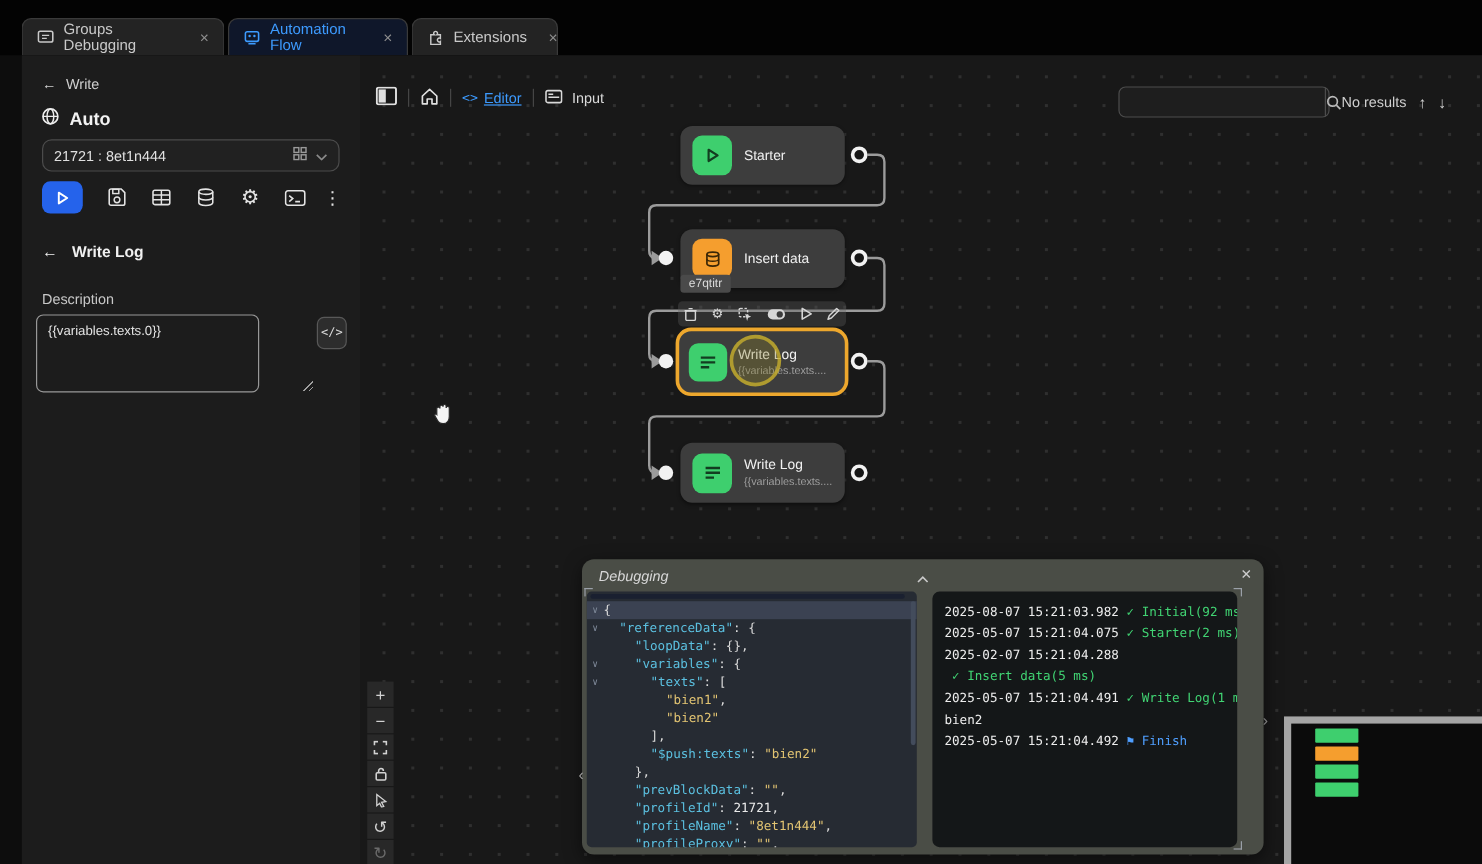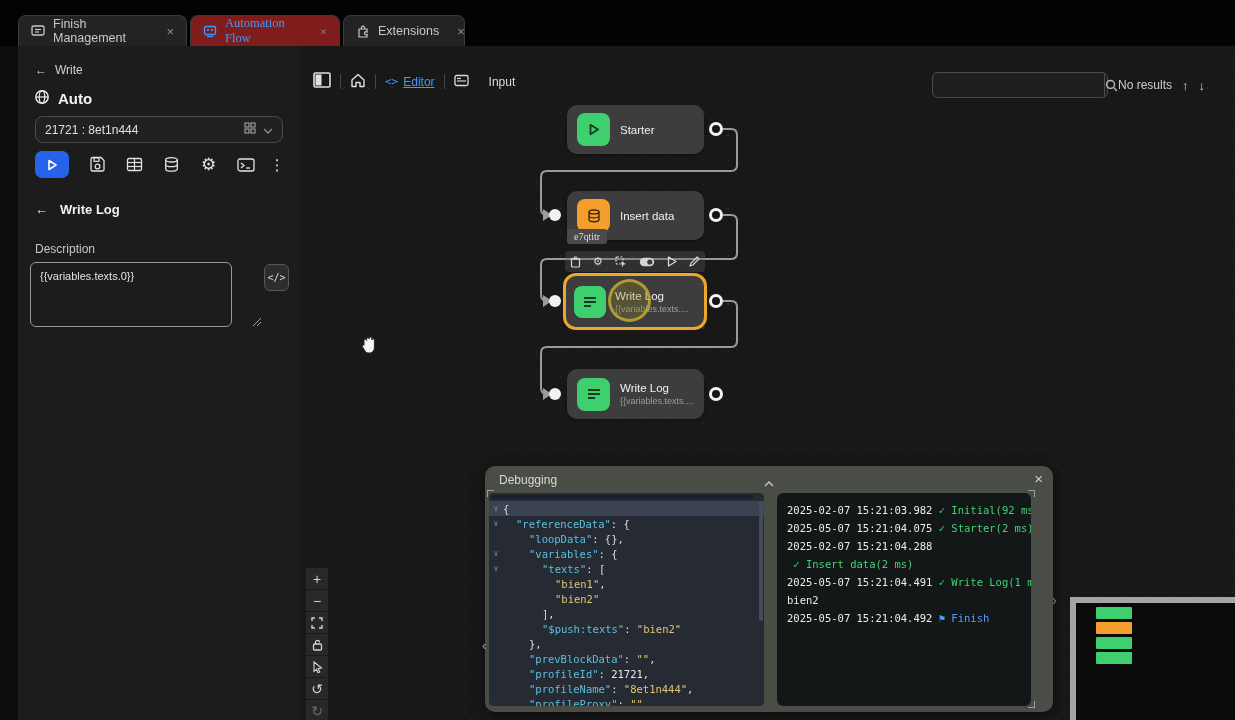--- a/index.html
+++ b/index.html
@@ -5,78 +5,78 @@
   * { margin:0; padding:0; box-sizing:border-box; }
   html,body { background:#000; }
   body { font-family:"Liberation Sans", sans-serif; }
   .screen { position:relative; width:1235px; height:720px; background:#000; overflow:hidden; }
 
   
   .tabbar { position:absolute; left:0; top:0; width:100%; height:46px; background:#030303; }
   .tab { position:absolute; top:15px; height:31px; display:flex; align-items:center; gap:8px;
          padding:0 12px; border:1px solid #3a3a3a; border-bottom:none; border-radius:8px 8px 0 0;
          background:#232323; color:#c9c9c9; font-size:12.5px; cursor:default; }
-  .tab.active { background:#7f1d1d; color:#3d9bff;font-family:Liberation Serif, serif; }
+  .tab.active { background:#0f172a; color:#3d9bff; }
   .tab .close { margin-left:10px; color:#8f8f8f; font-size:13px; line-height:1; }
   .tab svg { display:block; }
 
   
   .edge-strip { position:absolute; left:0; top:46px; width:18px; height:674px; background:#0d0d0d; }
   .sidebar { position:absolute; left:18px; top:46px; width:282px; height:674px; background:#1c1c1c; color:#d6d6d6; }
   .srow { position:absolute; display:flex; align-items:center; gap:8px; }
   .back-row { left:17px; top:17px; font-size:12px; color:#cfcfcf; }
   .title-row { left:16px; top:43px; font-size:15px; font-weight:bold; color:#f2f2f2; }
   .profile-select { position:absolute; left:17px; top:70px; width:248px; height:27px; border:1px solid #4b4b4b;
        border-radius:8px; background:#212121; display:flex; align-items:center; padding:0 9px; font-size:12px; color:#e0e0e0; }
   .profile-select .spacer { flex:1; }
   .sb-toolbar { position:absolute; left:17px; top:105px; display:flex; align-items:center; gap:0; }
   .run-btn { width:34px; height:27px; background:#2563eb; border-radius:7px; display:flex; align-items:center; justify-content:center; }
   .sb-ico { width:37px; height:27px; display:flex; align-items:center; justify-content:center; color:#e3e3e3; }
   .gear-txt { font-size:17px; color:#e3e3e3; line-height:1; }
   .kebab { font-size:15px; color:#e3e3e3; letter-spacing:0; }
   .block-head { left:17px; top:156px; font-size:13px; font-weight:bold; color:#f0f0f0; gap:12px; }
   .desc-label { position:absolute; left:17px; top:196px; font-size:12px; color:#c8c8c8; }
-  .desc-box { position:absolute; left:12px; top:216px; width:202px; height:65px; border:1px solid #989898;
+  .desc-box { position:absolute; left:12px; top:216px; width:186px; height:65px; border:1px solid #989898;
        border-radius:6px; background:transparent; color:#e2e2e2; font-size:11px; font-family:"Liberation Sans",sans-serif;
        padding:7px 9px; resize:none; outline:none; }
   .resize-grip { position:absolute; left:233px; top:270px; width:10px; height:10px;
        background:repeating-linear-gradient(135deg, transparent 0 2px, #a0a0a0 2px 3px);
        clip-path:polygon(100% 0, 100% 100%, 0 100%); }
   .code-btn { position:absolute; left:246px; top:218px; width:25px; height:27px; background:#2d2d2d; border:1px solid #585858;
        border-radius:6px; color:#d8d8d8; font-size:10px; display:flex; align-items:center; justify-content:center;
        font-family:"DejaVu Sans Mono", monospace; }
 
   
   .canvas { position:absolute; left:300px; top:46px; width:935px; height:674px; background:#181818;
       background-image:radial-gradient(circle, #2f2f2f 1.3px, transparent 1.5px); background-size:24px 24px;
       background-position:8px 6px; }
   .cv-toolbar { position:absolute; left:13px; top:26px; display:flex; align-items:center; gap:9px; color:#d9d9d9; font-size:12px; }
   .vdiv { width:1px; height:15px; background:#454545; }
   .editor-link { color:#3d9bff; display:flex; align-items:center; gap:5px; }
   .editor-link .lbl { text-decoration:underline; }
   .angle { font-family:"DejaVu Sans Mono",monospace; font-size:11px; }
-  .input-item { display:flex; align-items:center; gap:20px; }
+  .input-item { display:flex; align-items:center; gap:8px; }
 
   .search-wrap { position:absolute; left:632px; top:26px; display:flex; align-items:center; gap:10px; }
   .search-box { width:176px; height:26px; border:1px solid #4c4c4c; border-radius:6px; background:#1e1e1e; display:flex; }
   .search-input { flex:1; background:transparent; border:none; outline:none; color:#ddd; font-size:12px; padding:0 8px; }
   .search-ico-seg { width:27px; border-left:1px solid #4c4c4c; display:flex; align-items:center; justify-content:center; color:#b9b9b9; }
   .no-results { color:#cfcfcf; font-size:12px; }
   .arr { color:#cfcfcf; font-size:13px; }
 
   
   .node { position:absolute; width:137px; height:49px; background:#3d3d3d; border-radius:10px;
       display:flex; align-items:center; padding:0 10px; gap:10px; box-shadow:0 1px 3px rgba(0,0,0,.4); }
   .node-icon { width:33px; height:33px; border-radius:8px; display:flex; align-items:center; justify-content:center; flex:0 0 auto; }
   .node-title { color:#f1f1f1; font-size:11.5px; }
   .node-sub { color:#9d9d9d; font-size:9px; margin-top:2px; }
   .sel-wrap { position:absolute; left:263px; top:227px; width:144px; height:57px; border:3px solid #eda72d;
       border-radius:13px; background:#3d3d3d; display:flex; align-items:center; padding:0 8px; gap:9px; }
   .node-badge { position:absolute; left:267px; top:183px; background:#4a4a4a; color:#dcdcdc; font-size:10px;
-      padding:2px 7px; border-radius:3px;font-family:Liberation Serif, serif; }
+      padding:2px 7px; border-radius:3px; }
   .click-halo { position:absolute; left:308px; top:233px; width:43px; height:43px; border-radius:50%;
       border:3px solid rgba(206,180,46,.75); background:rgba(140,128,40,.32); }
   .node-toolbar { position:absolute; left:265px; top:205px; width:140px; height:21px; display:flex; align-items:center;
       justify-content:space-between; padding:0 5px; background:rgba(95,95,95,.35); border-radius:4px; color:#d6d6d6; }
   .nt-ico { display:flex; align-items:center; justify-content:center; }
   .svg-overlay { position:absolute; left:0; top:0; pointer-events:none; }
 
   
   .hand-cursor { position:absolute; left:60px; top:289px; }
 
@@ -89,21 +89,21 @@
   
   .minimap { position:absolute; left:770px; top:551px; width:175px; height:133px; border:6px solid #a5a5a5; background:#0b0b0b; }
   .mbars { position:absolute; left:20px; top:4px; display:flex; flex-direction:column; gap:3px; }
   .mbar { width:36px; height:12px; border-radius:1px; }
   .mm-expander { position:absolute; left:752px; top:546px; color:#9a9a9a; font-size:14px; }
 
   
   .debug { position:absolute; left:185px; top:420px; width:568px; height:246px; background:#4a4d46; border-radius:10px;
       box-shadow:0 4px 14px rgba(0,0,0,.5); }
   .dbg-head { position:absolute; left:0; top:0; width:100%; height:27px; display:flex; align-items:center; }
-  .dbg-title { margin-left:14px; color:#d8d8d8; font-size:12px; }
+  .dbg-title { margin-left:14px; color:#d8d8d8; font-size:12px;font-style:italic; }
   .dbg-collapse { position:absolute; left:279px; top:7px; color:#c9c9c9; }
   .dbg-close { position:absolute; right:10px; top:4px; color:#cdcdcd; font-size:15px; }
   .dbg-left-exp { position:absolute; left:-3px; top:172px; color:#9a9a9a; font-size:13px; }
 
   .json-pane { position:absolute; left:4px; top:27px; width:275px; height:213px; background:#262b33; border-radius:4px; overflow:hidden;
       font-family:"DejaVu Sans Mono", monospace; font-size:10.5px; }
   .json-hscroll { position:absolute; left:3px; top:2px; width:262px; height:4px; background:#1a2030; border-radius:2px; }
   .json-rows { position:absolute; left:0; top:8px; width:100%; }
   .jrow { display:flex; align-items:center; height:15px; white-space:pre; color:#dcdcdc; }
   .jrow.hl { background:#3b4252; }
@@ -130,21 +130,21 @@
 
   <div class="tabbar">
     <div class="tab" style="left:18px;width:169px;">
       <span>
           <svg width="14" height="14" viewBox="0 0 14 14">
             <rect x="1" y="2" width="12" height="9" rx="1.5" fill="none" stroke="#c9c9c9" stroke-width="1.3"></rect>
             <line x1="4" y1="5.5" x2="10" y2="5.5" stroke="#c9c9c9" stroke-width="1.2"></line>
             <line x1="4" y1="8" x2="8" y2="8" stroke="#c9c9c9" stroke-width="1.2"></line>
           </svg>
         </span>
-      <span>Finish Management</span>
+      <span>Groups Debugging</span>
       <span class="close">×</span>
     </div>
     <div class="tab active" style="left:190px;width:150px;">
       <span>
           <svg width="14" height="14" viewBox="0 0 14 14">
             <rect x="1.5" y="2.5" width="11" height="8" rx="1.5" fill="none" stroke="#3d9bff" stroke-width="1.3"></rect>
             <circle cx="5" cy="6" r="1" fill="#3d9bff"></circle>
             <circle cx="9" cy="6" r="1" fill="#3d9bff"></circle>
             <line x1="4" y1="12.5" x2="10" y2="12.5" stroke="#3d9bff" stroke-width="1.3"></line>
           </svg>
@@ -462,24 +462,24 @@
             <div class="jrow"><span class="jgut"></span><span class="jind" style="width: 26px;"></span><span class="tok-key">"profileId"</span><span class="tok-pun">: </span><span class="tok-num">21721</span><span class="tok-pun">,</span></div>
             <div class="jrow"><span class="jgut"></span><span class="jind" style="width: 26px;"></span><span class="tok-key">"profileName"</span><span class="tok-pun">: </span><span class="tok-str">"8et1n444"</span><span class="tok-pun">,</span></div>
             <div class="jrow"><span class="jgut"></span><span class="jind" style="width: 26px;"></span><span class="tok-key">"profileProxy"</span><span class="tok-pun">: </span><span class="tok-str">""</span><span class="tok-pun">,</span></div>
           </div>
         <div class="json-vscroll"></div>
       </div>
 
       <div class="corner tr" style="right:18px;top:24px;"></div>
       <div class="log-pane">
         <div>
-            <div class="lrow"><span class="tok-w">2025-02-07 15:21:03.982 </span><span class="tok-g">✓ Initial(92 ms)</span></div>
+            <div class="lrow"><span class="tok-w">2025-08-07 15:21:03.982 </span><span class="tok-g">✓ Initial(92 ms)</span></div>
             <div class="lrow"><span class="tok-w">2025-05-07 15:21:04.075 </span><span class="tok-g">✓ Starter(2 ms)</span></div>
             <div class="lrow"><span class="tok-w">2025-02-07 15:21:04.288</span></div>
-            <div class="lrow"><span class="tok-g"> ✓ Insert data(2 ms)</span></div>
+            <div class="lrow"><span class="tok-g"> ✓ Insert data(5 ms)</span></div>
             <div class="lrow"><span class="tok-w">2025-05-07 15:21:04.491 </span><span class="tok-g">✓ Write Log(1 ms)</span></div>
             <div class="lrow"><span class="tok-w">bien2</span></div>
             <div class="lrow"><span class="tok-w">2025-05-07 15:21:04.492 </span><span class="tok-b">⚑ Finish</span></div>
           </div>
       </div>
       <div class="corner br" style="right:18px;bottom:4px;"></div>
     </div>
 
   </div>
 </div>

